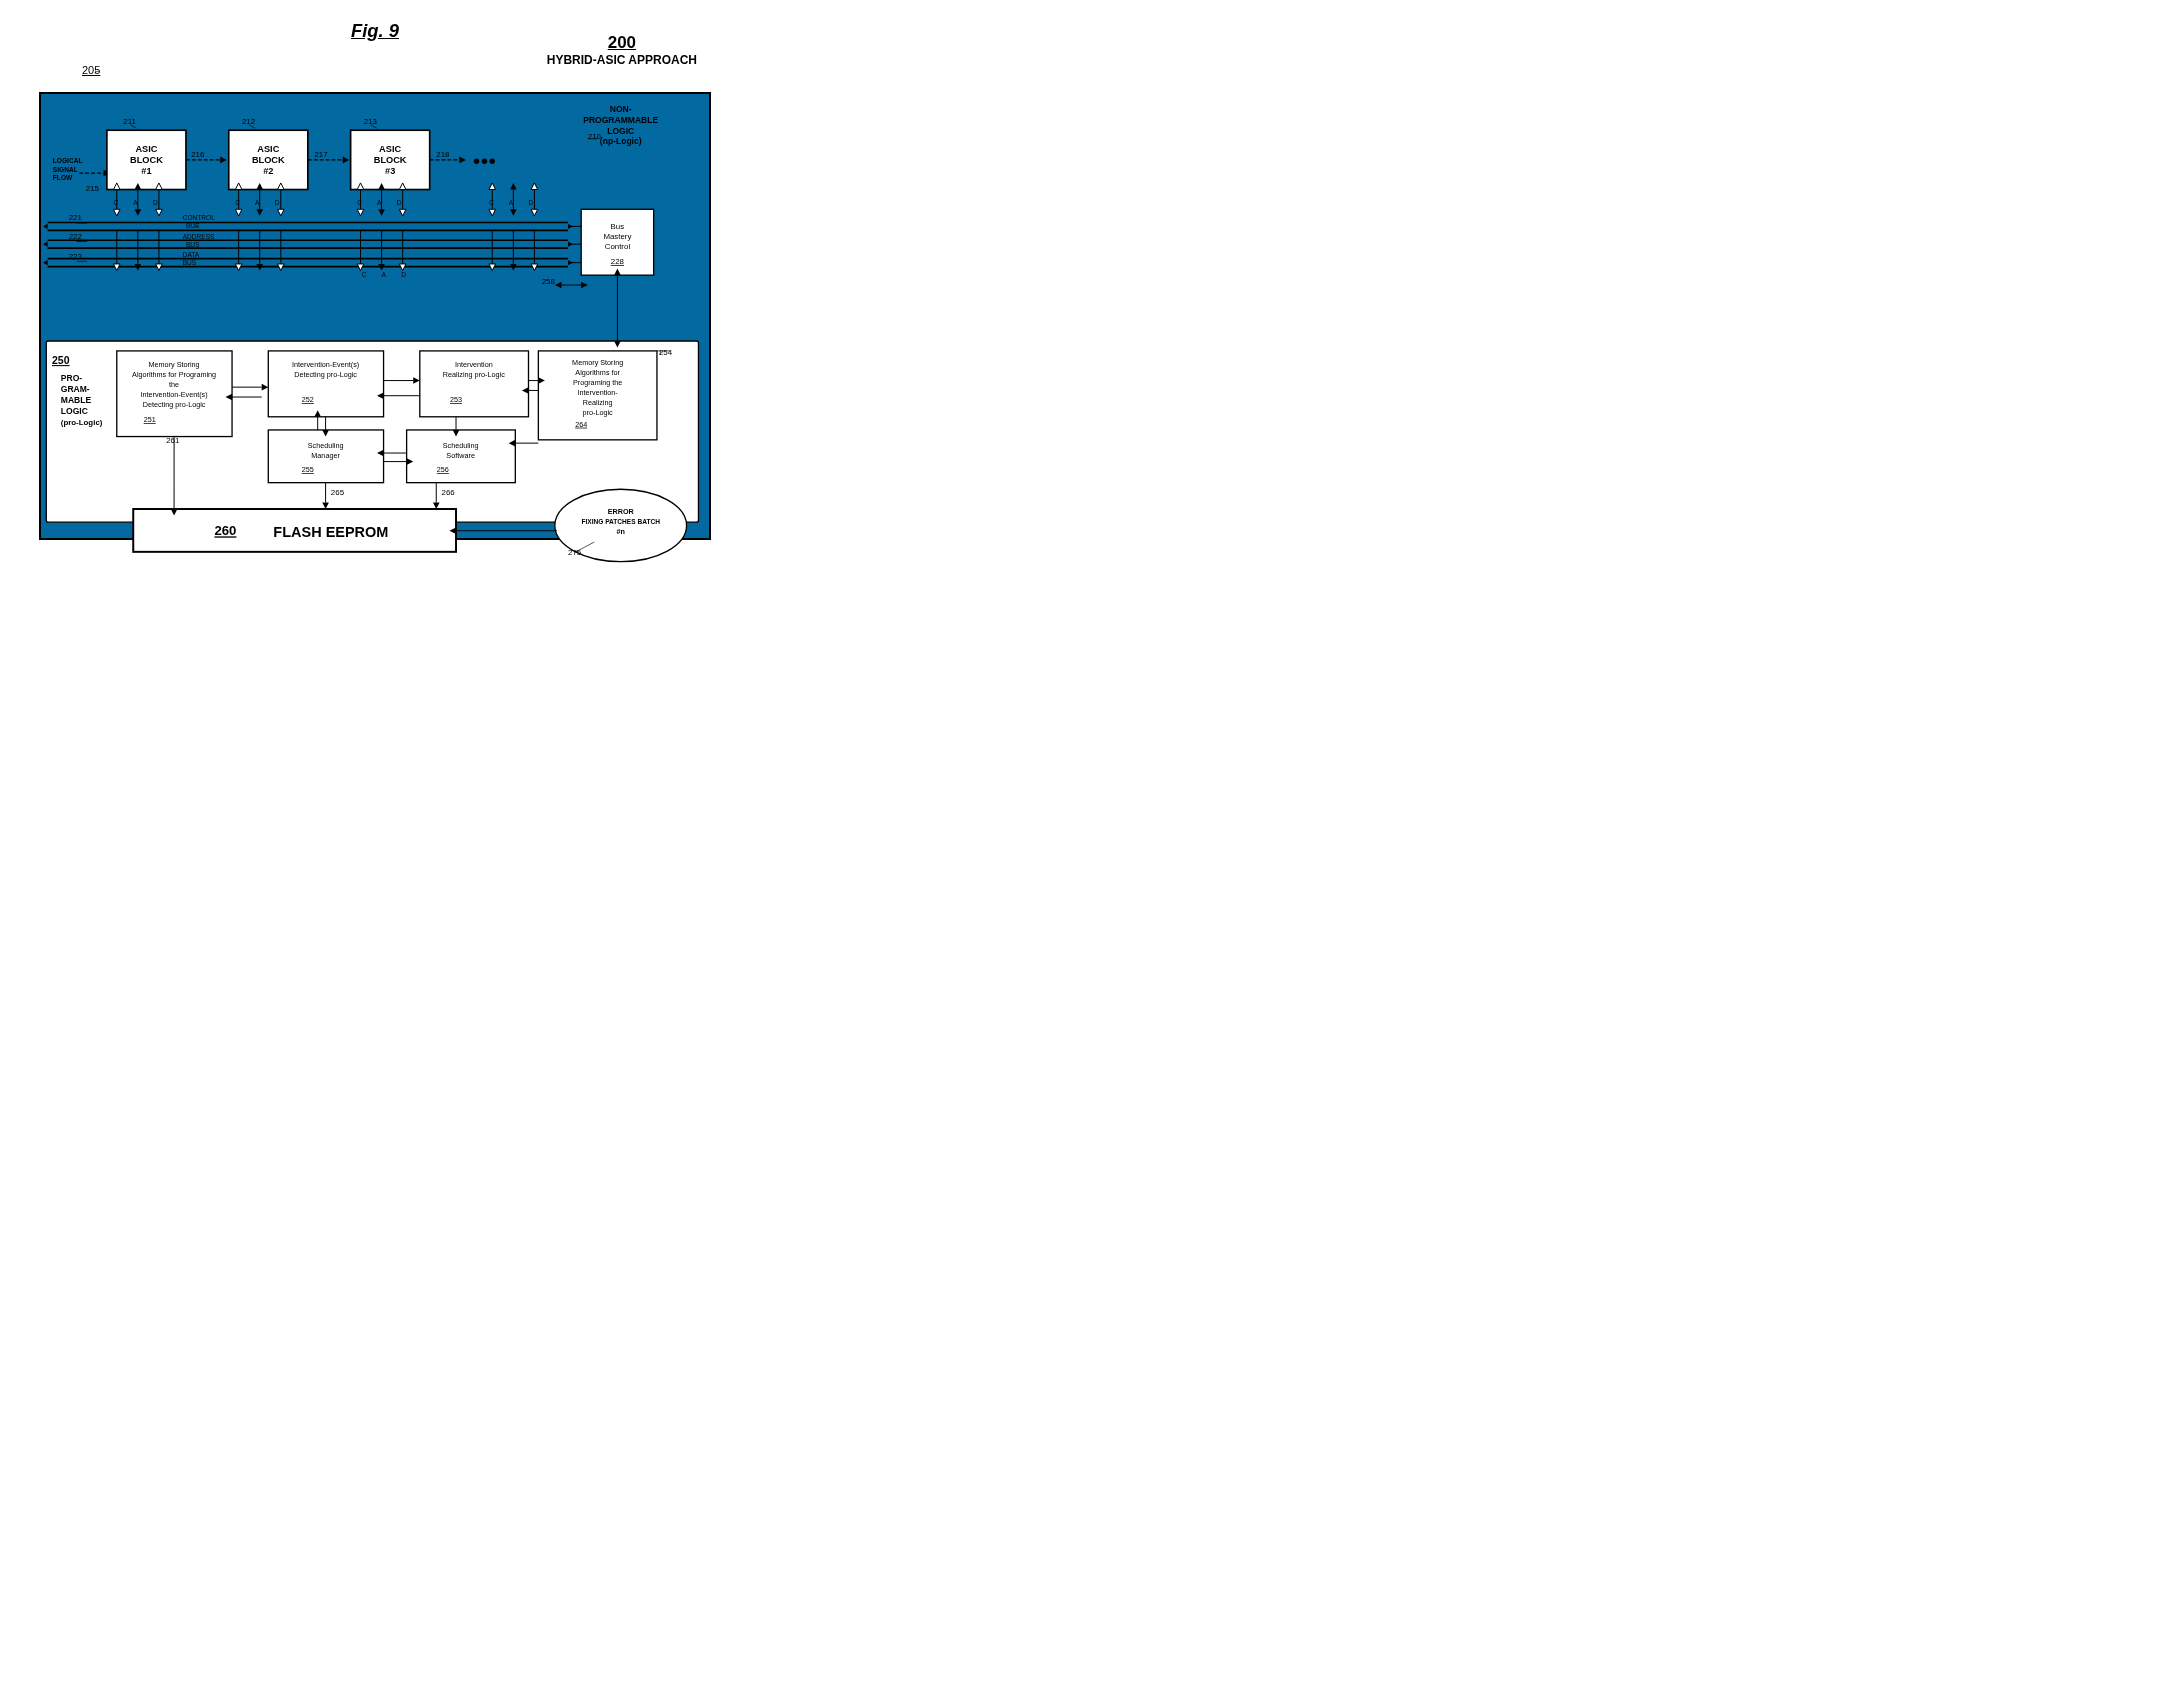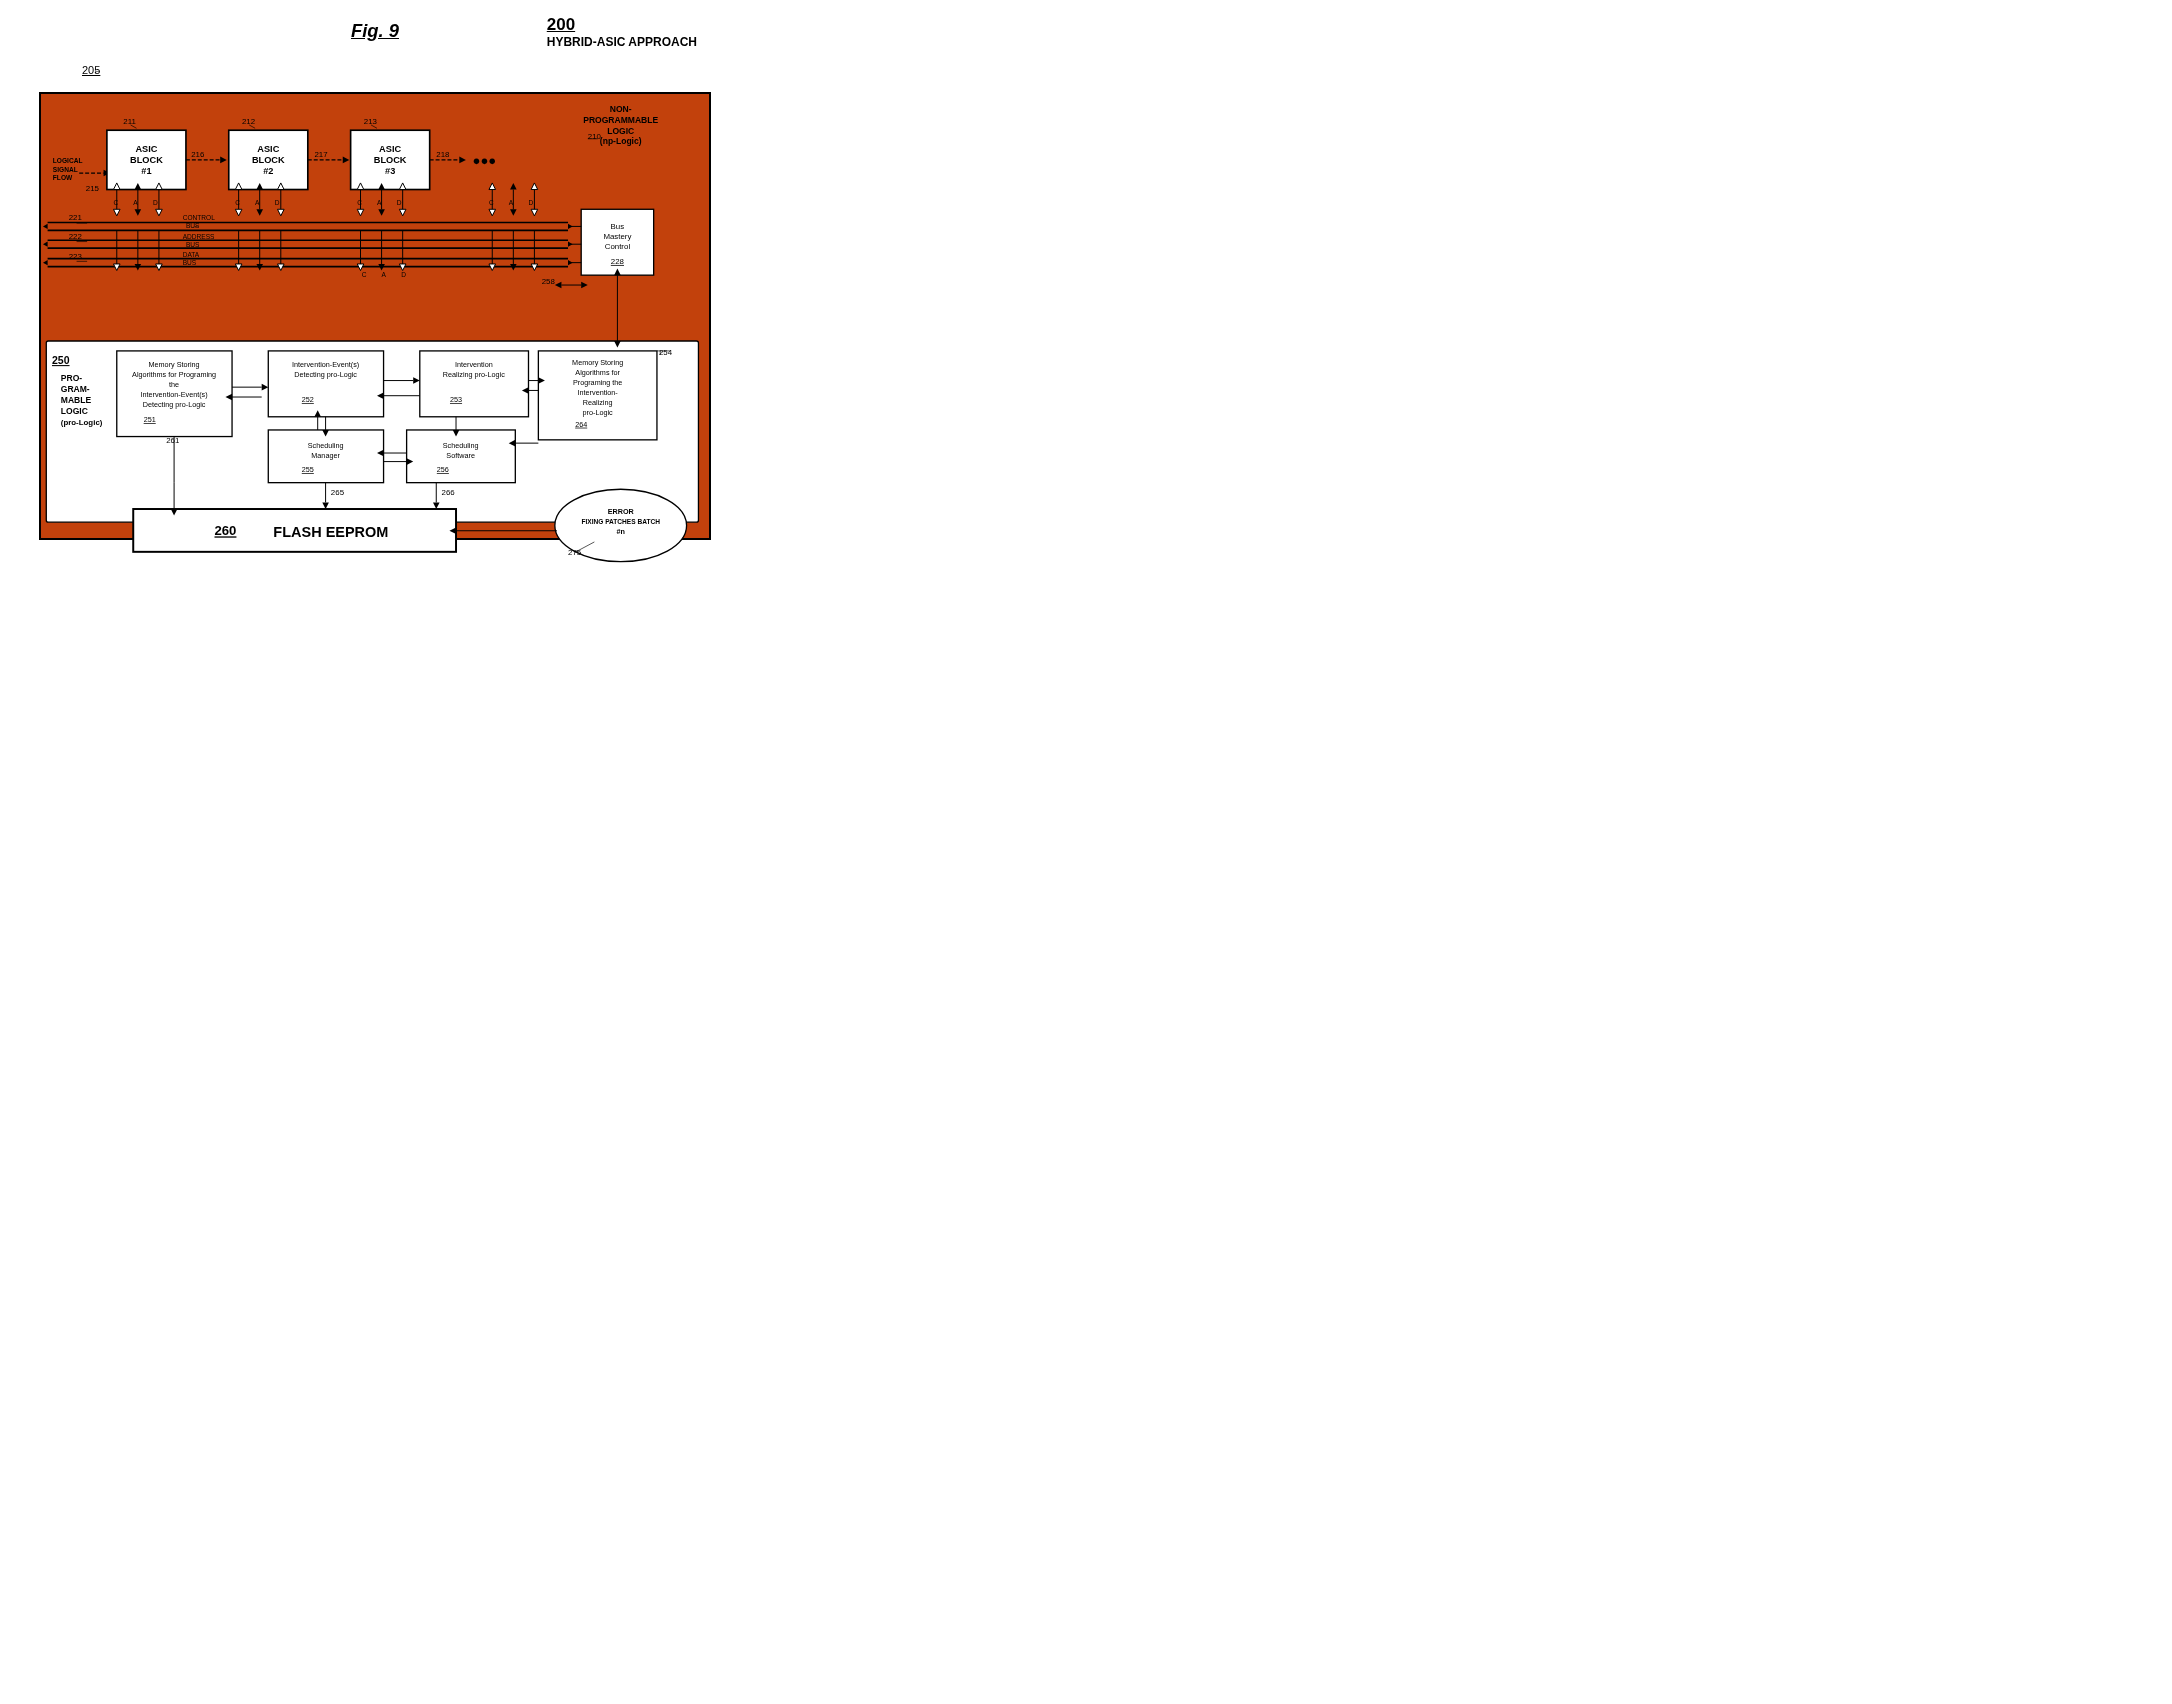--- a/index.html
+++ b/index.html
@@ -24,21 +24,21 @@
     }
 
     
     .main-diagram {
       position: absolute;
       left: 26px;
       top: 79px;
       width: 672px;
       height: 448px;
       border: 2px solid #000;
-      background: #c2410c;
+      background: #0369a1;
     }
 
     svg.diagram-svg {
       position: absolute;
       left: 0;
       top: 0;
       width: 100%;
       height: 100%;
       pointer-events: none;
       overflow: visible;
@@ -50,21 +50,21 @@
       height: 579px;
     }
   </style>
 </head>
 <body>
 
 <div class="outer-wrapper">
 
   <div class="fig-number">Fig. 9</div>
 
-  <div style="position:absolute; right:40px; top:2px; ">
+  <div style="position:absolute; right:40px; top:20px; text-align:center;">
     <div style="font-size:17px; font-weight:bold; text-decoration:underline;">200</div>
     <div style="font-size:12px; font-weight:bold;">HYBRID-ASIC APPROACH</div>
   </div>
 
   <div style="position:absolute; left:69px; top:51px; font-size:11px; text-decoration:underline;">205</div>
   <div style="position:absolute; left:82px; top:53px; font-size:8.6px;">⌐</div>
 
   <div class="main-diagram">
 
     <svg class="diagram-svg" xmlns="http://www.w3.org/2000/svg" viewBox="0 0 1014 674" width="668" height="444">

